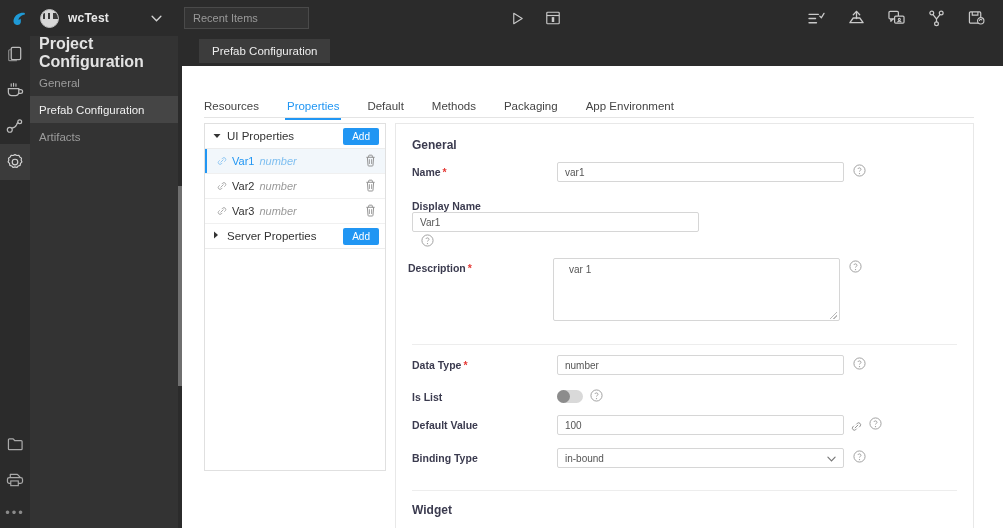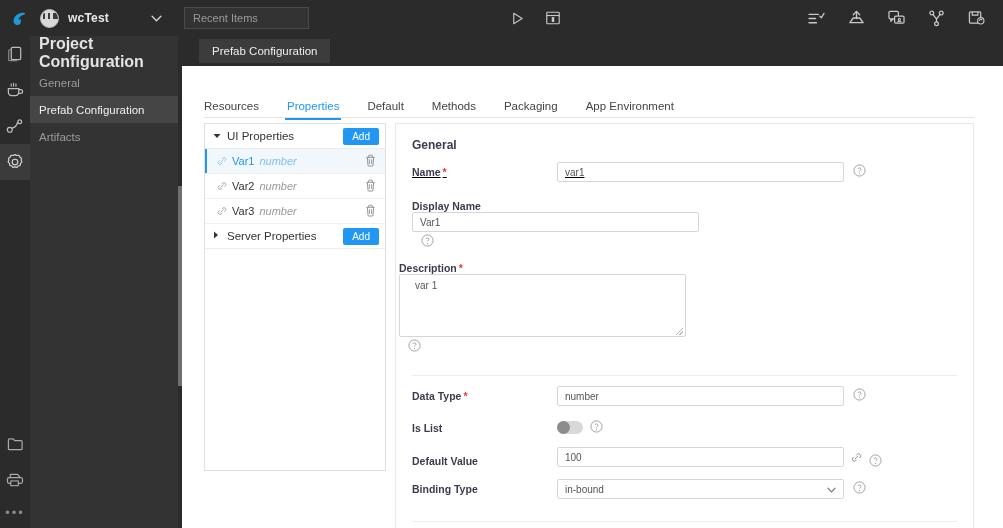--- a/index.html
+++ b/index.html
@@ -420,21 +420,21 @@
         <span class="add-btn">Add</span>
       </div>
     </div>
 
     <div class="formcard">
 
       <div style="padding:14px 0 0 16px;">
         <div class="sec-title">General</div>
       </div>
 
-      <div class="form-row" style="margin:10px 0 0 16px;text-decoration:underline;">
+      <div class="form-row" style="margin:10px 0 0 16px;">
         <div class="flabel">
           <span>Name</span><span class="req">*</span>
         </div>
         <div class="finput">
           <span>var1</span>
         </div>
         <div class="help">
           <svg class="help-ic" width="13" height="13" viewBox="0 0 14 14">
               <circle cx="7" cy="7" r="6" fill="none" stroke="#9a9a9a" stroke-width="1"></circle>
               <path d="M5.3 5.3 a1.7 1.7 0 0 1 3.3 0.5 c0 1.1 -1.6 1.2 -1.6 2.3" fill="none" stroke="#9a9a9a" stroke-width="1"></path>
@@ -450,21 +450,21 @@
         </div>
         <div class="help">
           <svg class="help-ic" width="13" height="13" viewBox="0 0 14 14">
               <circle cx="7" cy="7" r="6" fill="none" stroke="#9a9a9a" stroke-width="1"></circle>
               <path d="M5.3 5.3 a1.7 1.7 0 0 1 3.3 0.5 c0 1.1 -1.6 1.2 -1.6 2.3" fill="none" stroke="#9a9a9a" stroke-width="1"></path>
               <circle cx="7" cy="10.3" r="0.7" fill="#9a9a9a"></circle>
             </svg>
         </div>
       </div>
 
-      <div class="form-row" style="margin:11px 0 0 3px;flex-direction:column;">
+      <div class="form-row" style="margin:11px 0 0 12px;">
         <div class="flabel">
           <span>Description</span><span class="req">*</span>
         </div>
         <div class="ftext">
           <span>var 1</span>
           <span class="grip"></span>
         </div>
         <div class="help">
           <svg class="help-ic" width="13" height="13" viewBox="0 0 14 14">
               <circle cx="7" cy="7" r="6" fill="none" stroke="#9a9a9a" stroke-width="1"></circle>
@@ -500,21 +500,21 @@
         </div>
         <div class="help" style="margin-left:7px;">
           <svg class="help-ic" width="13" height="13" viewBox="0 0 14 14">
               <circle cx="7" cy="7" r="6" fill="none" stroke="#9a9a9a" stroke-width="1"></circle>
               <path d="M5.3 5.3 a1.7 1.7 0 0 1 3.3 0.5 c0 1.1 -1.6 1.2 -1.6 2.3" fill="none" stroke="#9a9a9a" stroke-width="1"></path>
               <circle cx="7" cy="10.3" r="0.7" fill="#9a9a9a"></circle>
             </svg>
         </div>
       </div>
 
-      <div class="form-row" style="margin:12px 0 0 16px;align-items:flex-end;">
+      <div class="form-row" style="margin:12px 0 0 16px;">
         <div class="flabel">Default Value</div>
         <div class="finput">
           <span>100</span>
         </div>
         <div class="inline-link">
           <svg width="11" height="11" viewBox="0 0 12 12">
               <path d="M4.2 7.8 L7.8 4.2 M3.2 5.2 L2 6.4 a2.2 2.2 0 0 0 3.1 3.1 L6.3 8.3 M5.7 3.7 L6.9 2.5 a2.2 2.2 0 0 1 3.1 3.1 L8.8 6.8" fill="none" stroke="#8a8a8a" stroke-width="1"></path>
             </svg>
         </div>
         <div class="help" style="margin-left:7px;">

